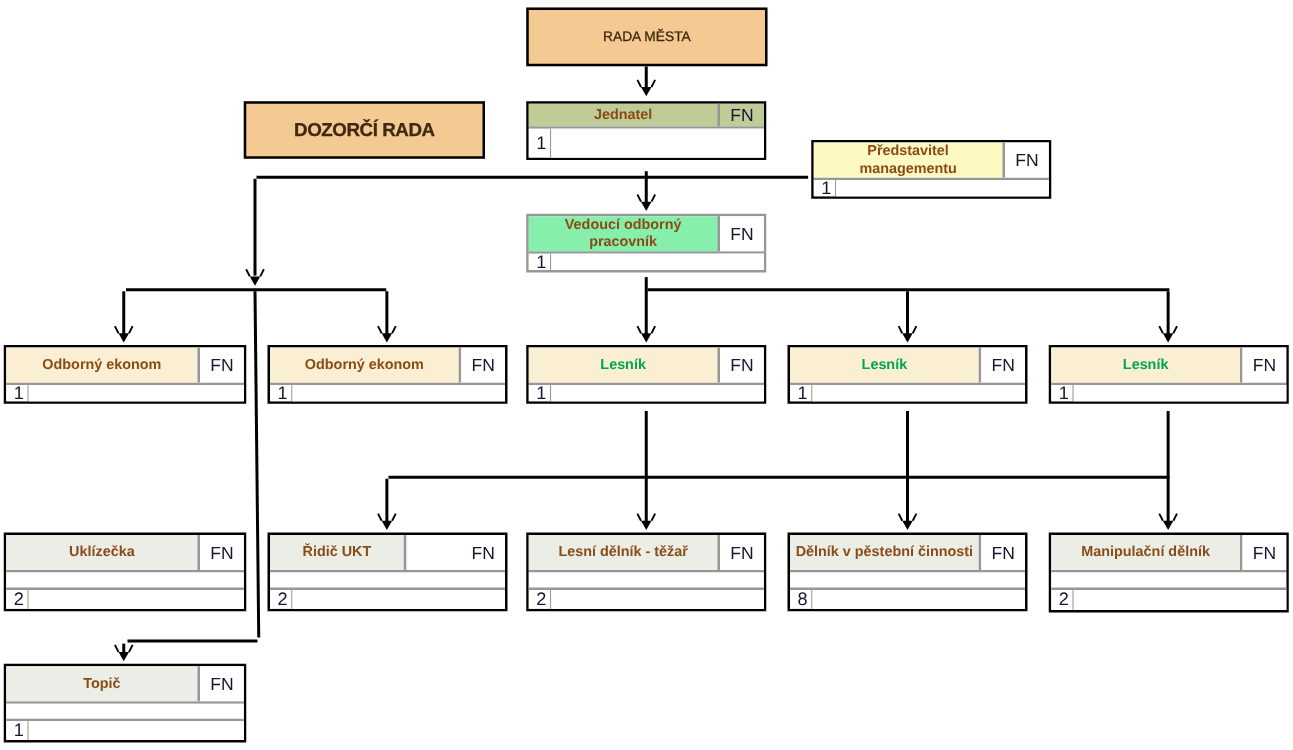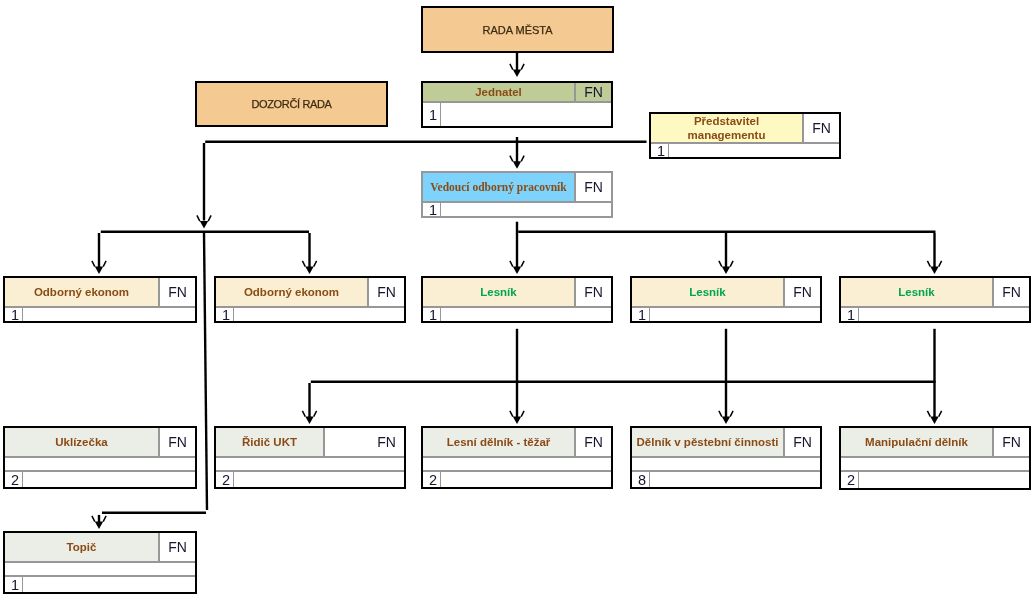--- a/index.html
+++ b/index.html
@@ -104,21 +104,21 @@
       <g transform="translate(99,529)">
         <path d="M-7.1,-13.1 L-4.2,-7.4 M7.1,-13.1 L4.2,-7.4" stroke="#000000" stroke-width="1.5" fill="none"></path>
         <path d="M-4.2,-7.4 L4.2,-7.4 L0,0 Z" fill="#000000"></path>
       </g>
     </svg>
   <div id="boxes">
       <div class="plain" style="left: 421px; top: 6px; width: 193px; height: 47px; background: rgb(245, 202, 146); border: 2.5px solid rgb(0, 0, 0);">
         <span class="lbl" style="color: rgb(61, 42, 16); font-size: 11px; letter-spacing: 0px; font-weight: normal;">RADA MĚSTA</span>
       </div>
       <div class="plain" style="left: 195px; top: 81px; width: 193px; height: 46px; background: rgb(245, 202, 146); border: 2.5px solid rgb(0, 0, 0);">
-        <span class="lbl" style="color: rgb(61, 42, 16); font-size: 11px; letter-spacing: -0.35px; font-weight: normal;">DOZORČÍ RADA</span>
+        <span class="lbl" style="color: rgb(61, 42, 16); font-size: 15px; letter-spacing: -0.35px; font-weight: bold;">DOZORČÍ RADA</span>
       </div>
       <div class="node" style="left: 421px; top: 81px; width: 192px; height: 47px; border: 2.5px solid rgb(0, 0, 0);">
         <div class="r1" style="height: 20px; border-bottom: 2px solid rgb(151, 151, 151);">
           <div class="title" style="background: rgb(191, 204, 151); color: rgb(138, 75, 20); border-right: 2px solid rgb(151, 151, 151);">Jednatel</div>
           <div class="fn" style="flex: 0 0 35px; background: rgb(191, 204, 151); color: rgb(22, 22, 46);">FN</div>
         </div>
         <div class="r2">
           <div class="num" style="flex: 0 0 18px; border-right: 1px solid rgb(151, 151, 151); color: rgb(22, 22, 46);">1</div>
           <div class="rest"></div>
         </div>
@@ -128,21 +128,21 @@
           <div class="title" style="background: #fef9c3; color: rgb(138, 75, 20); border-right: 2px solid rgb(151, 151, 151);">Představitel managementu</div>
           <div class="fn" style="flex: 0 0 35px; background: rgb(255, 255, 255); color: rgb(22, 22, 46);">FN</div>
         </div>
         <div class="r2">
           <div class="num" style="flex: 0 0 18px; border-right: 1px solid rgb(151, 151, 151); color: rgb(22, 22, 46);">1</div>
           <div class="rest"></div>
         </div>
       </div>
       <div class="node" style="left: 421px; top: 171px; width: 192px; height: 47px; border: 2.5px solid rgb(151, 151, 151);">
         <div class="r1" style="height: 30px; border-bottom: 2px solid rgb(151, 151, 151);">
-          <div class="title" style="background: #7dd3fc; color: rgb(138, 75, 20); border-right: 2px solid rgb(151, 151, 151); font-family: Liberation Serif, serif;">Vedoucí odborný pracovník</div>
+          <div class="title" style="background: #86efac; color: rgb(138, 75, 20); border-right: 2px solid rgb(151, 151, 151);">Vedoucí odborný pracovník</div>
           <div class="fn" style="flex: 0 0 35px; background: rgb(255, 255, 255); color: rgb(22, 22, 46);">FN</div>
         </div>
         <div class="r2">
           <div class="num" style="flex: 0 0 18px; border-right: 1px solid rgb(151, 151, 151); color: rgb(22, 22, 46);">1</div>
           <div class="rest"></div>
         </div>
       </div>
       <div class="node" style="left: 3px; top: 276px; width: 194px; height: 47px; border: 2.5px solid rgb(0, 0, 0);">
         <div class="r1" style="height: 30px; border-bottom: 2px solid rgb(151, 151, 151);">
           <div class="title" style="background: rgb(250, 239, 210); color: rgb(138, 75, 20); border-right: 2px solid rgb(151, 151, 151);">Odborný ekonom</div>

